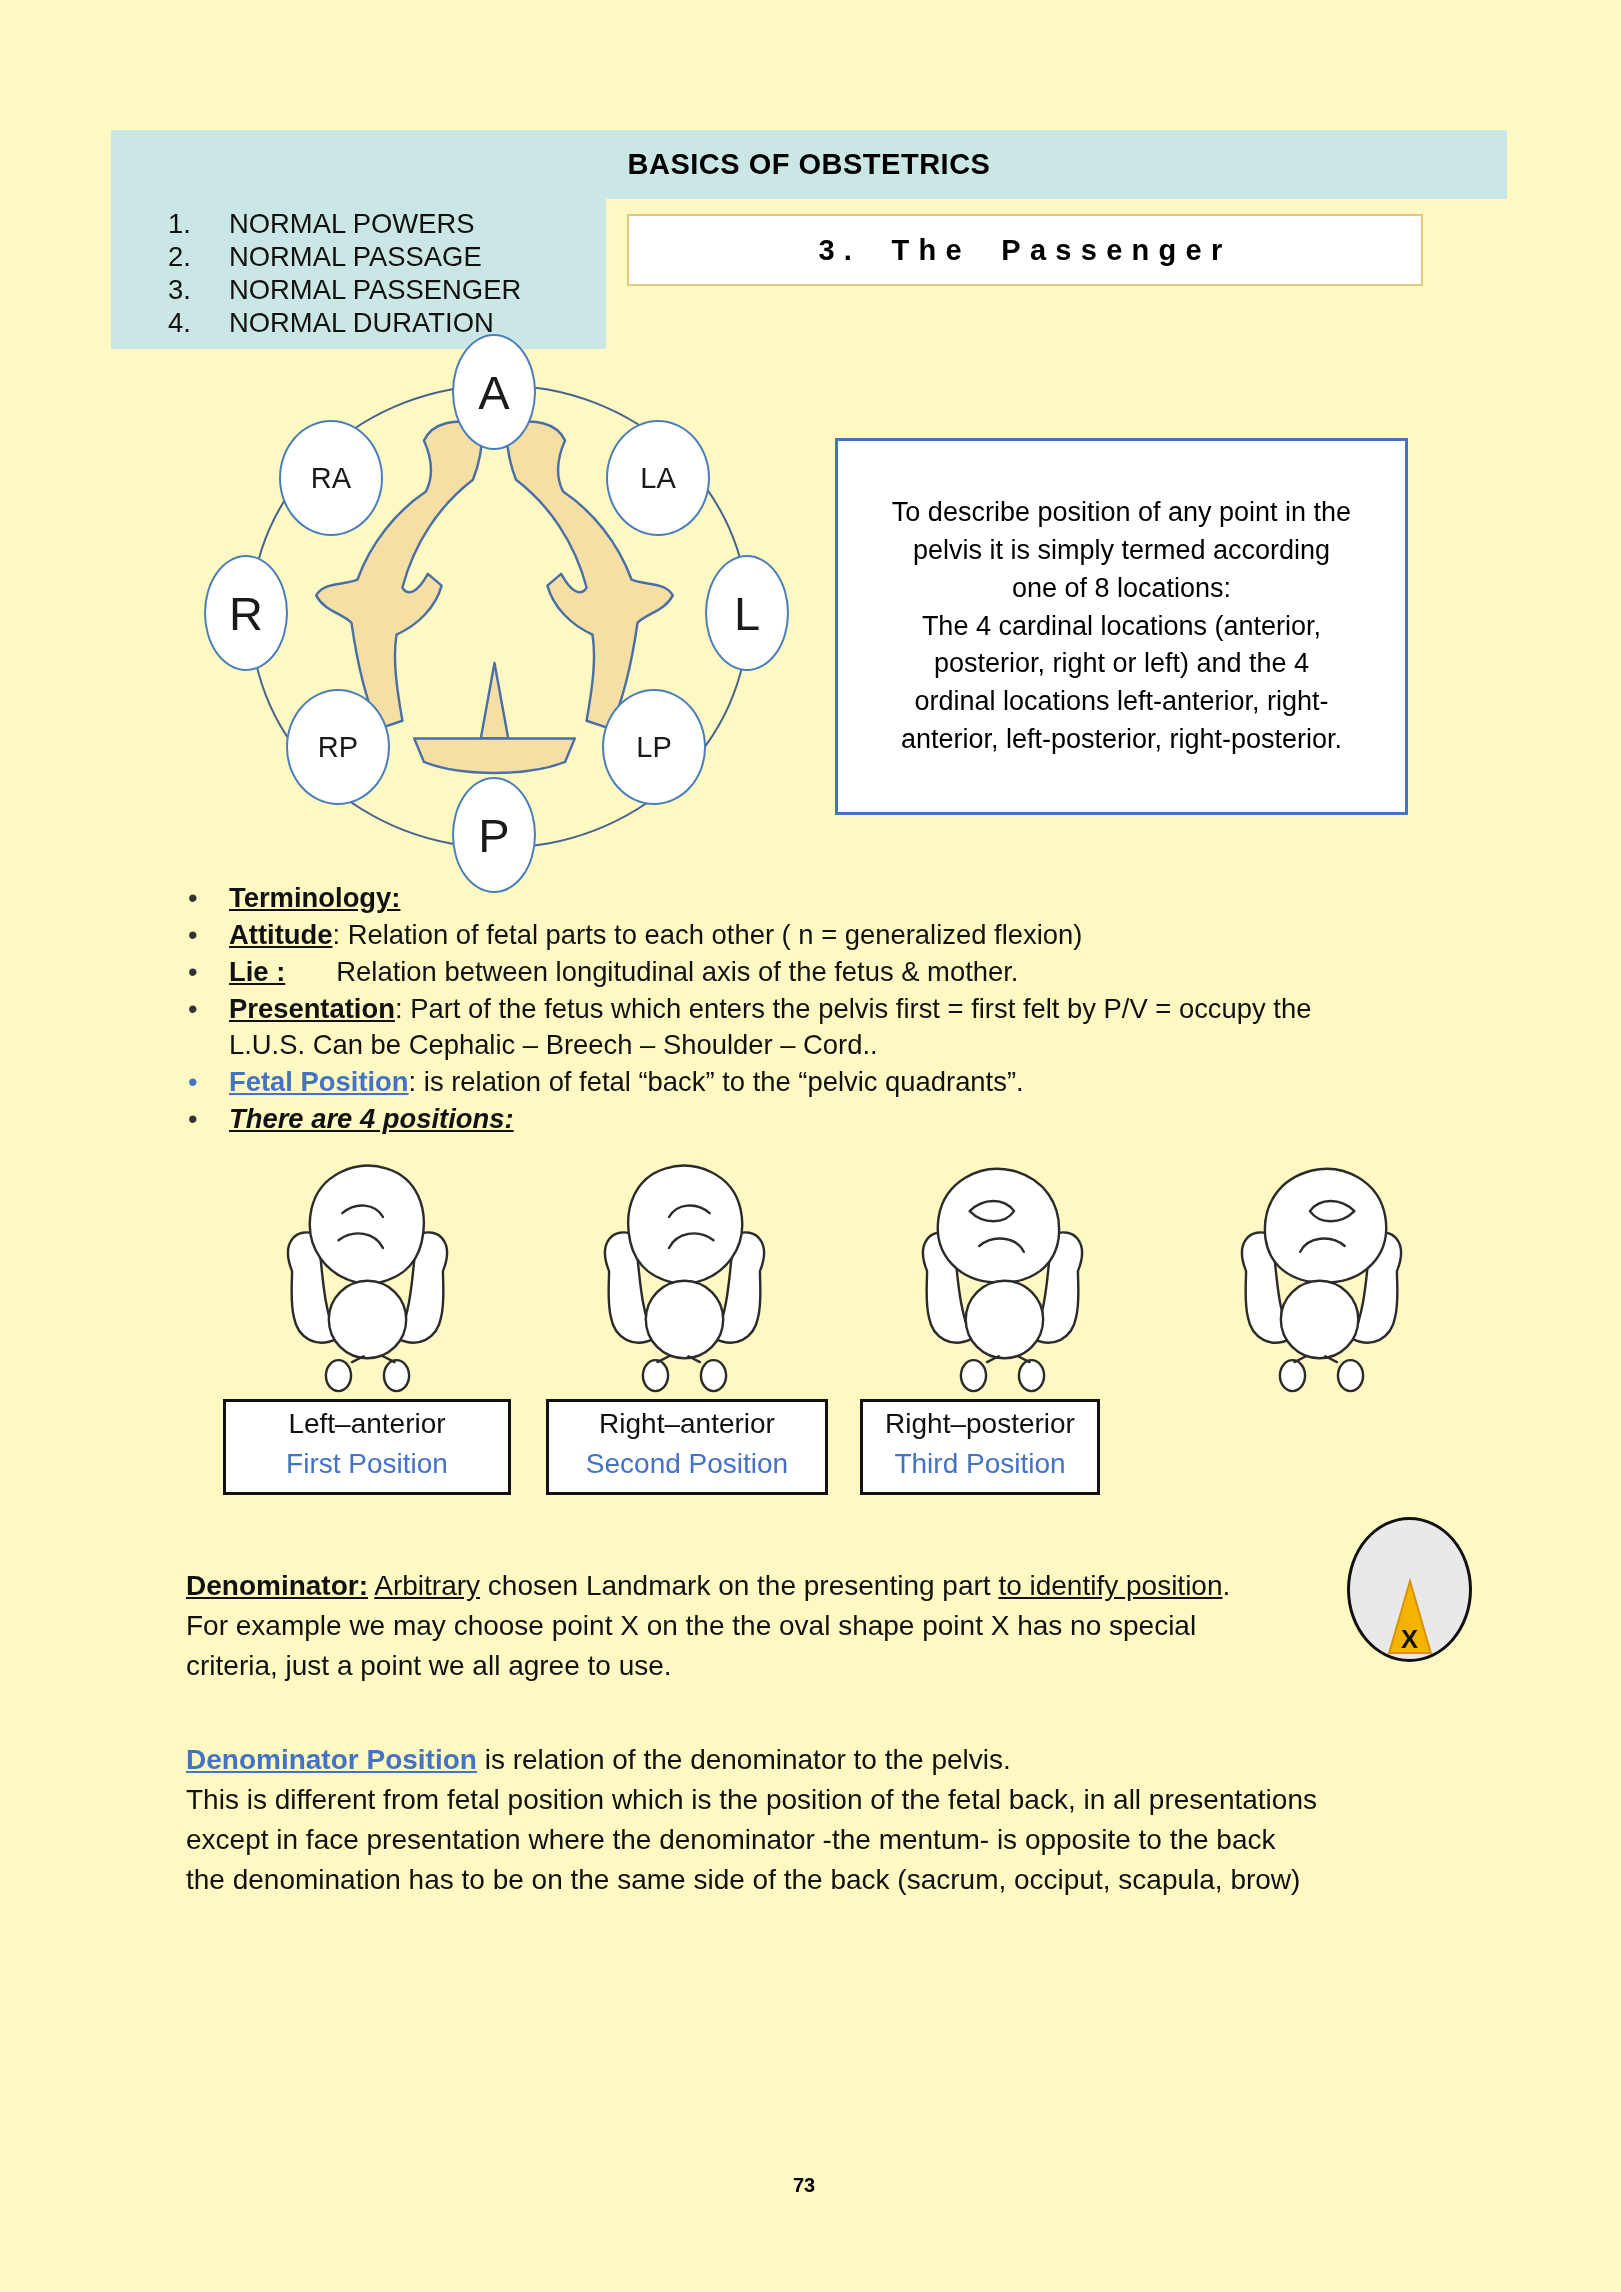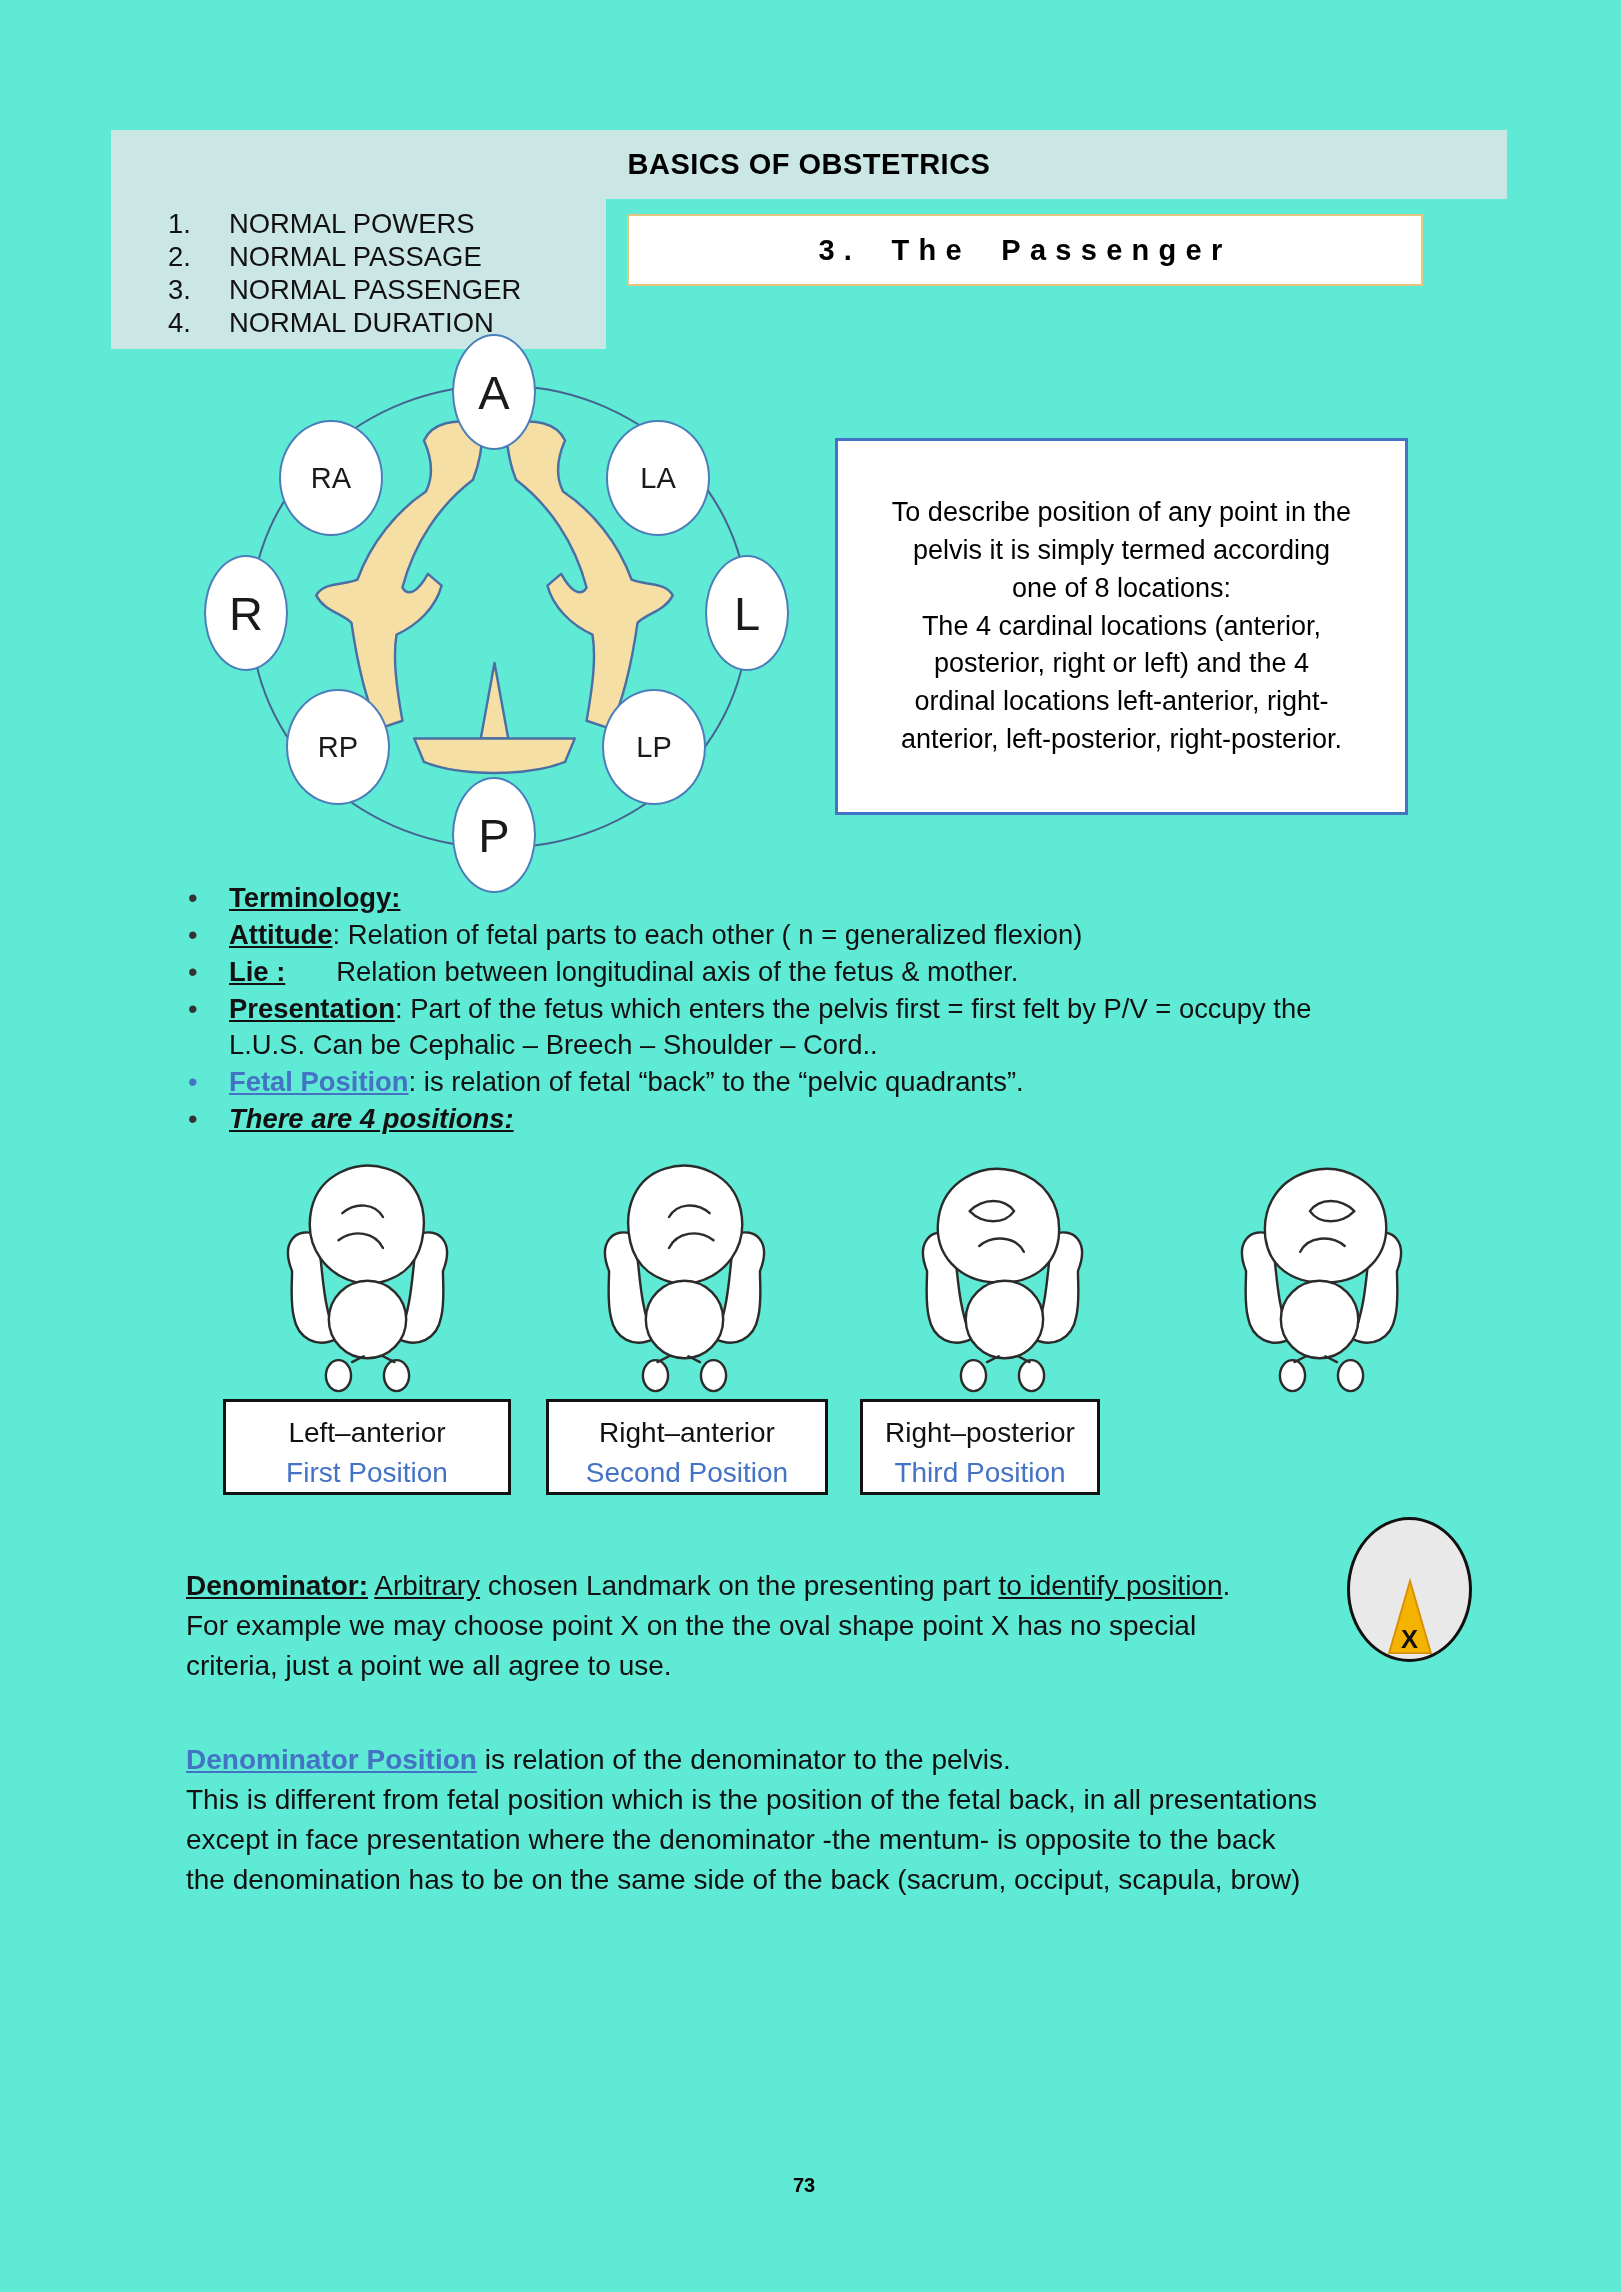--- a/index.html
+++ b/index.html
@@ -1,17 +1,17 @@
 <!DOCTYPE html>
 <html><head>
 <meta charset="utf-8">
 <style>
   html,body{margin:0;padding:0;background:#ffffff;}
   .page{
-    position:relative;width:1621px;height:2293px;background:#5eead4;overflow:hidden;
+    position:relative;width:1621px;height:2293px;background:#fef9c3;overflow:hidden;
     font-family:"Liberation Sans", sans-serif;color:#1a1a1a;
   }
   
   .cyan-band{position:absolute;left:111px;top:130px;width:1396px;height:69px;background:#cbe7e5;
     display:flex;align-items:center;justify-content:center;}
   .cyan-band .title{font-size:29px;font-weight:bold;letter-spacing:0.5px;color:#000;}
   .cyan-panel{position:absolute;left:111px;top:199px;width:495px;height:150px;background:#cbe7e5;padding-top:8.8px;box-sizing:border-box;}
   .toc-row{display:flex;height:33px;align-items:center;font-size:27.4px;color:#111;}
   .toc-row .num{padding-left:57px;width:61px;box-sizing:content-box;}
   .passenger-box{position:absolute;left:627px;top:214px;width:796px;height:72px;border:2.9px solid #e3c77e;background:#fff;
@@ -42,21 +42,21 @@
   .blue-text{color:#4472c4;}
   .italic{font-style:italic;}
   .lie-gap{margin-left:51px;}
   
   .fetus{position:absolute;top:1157px;width:235px;height:237px;}
   .fetus svg{width:100%;height:100%;}
   .fetus.flip svg{transform:scaleX(-1);}
   .f1{left:250px;} .f2{left:567px;} .f3{left:885px;} .f4{left:1204px;}
   
   .pos-box{position:absolute;top:1399px;height:96px;border:3.9px solid #121212;background:#fff;box-sizing:border-box;
-    text-align:center;padding-top:11px;font-size:28px;line-height:40px;}
+    text-align:center;padding-top:2px;font-size:28px;line-height:40px;}
   .pos-box .l1{color:#111;}
   .pos-box .l2{color:#4472c4;}
   .pb1{left:223px;width:288px;} .pb2{left:546px;width:282px;} .pb3{left:860px;width:240px;} .pb4{left:1180px;width:286px;}
   
   .denom{position:absolute;left:186px;top:1566px;width:1176px;font-size:28px;line-height:40px;color:#111;}
   .oval{position:absolute;left:1347px;top:1517px;width:125px;height:145px;border:3.9px solid #111;border-radius:50%;
     background:#e9e9e9;box-sizing:border-box;}
   .oval svg{position:absolute;left:50%;bottom:1px;transform:translateX(-50%);}
   .oval .x-label{position:absolute;left:50%;bottom:4.9px;transform:translateX(-50%);font-weight:bold;font-size:25.5px;color:#111;}
   .denom-pos{position:absolute;left:186px;top:1740px;width:1318px;font-size:28px;line-height:40px;color:#111;}

